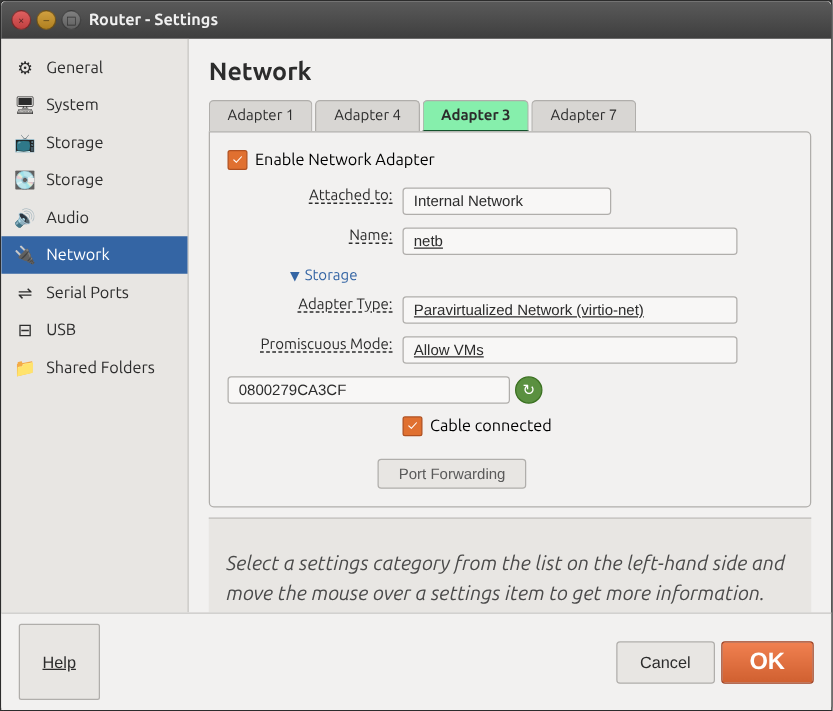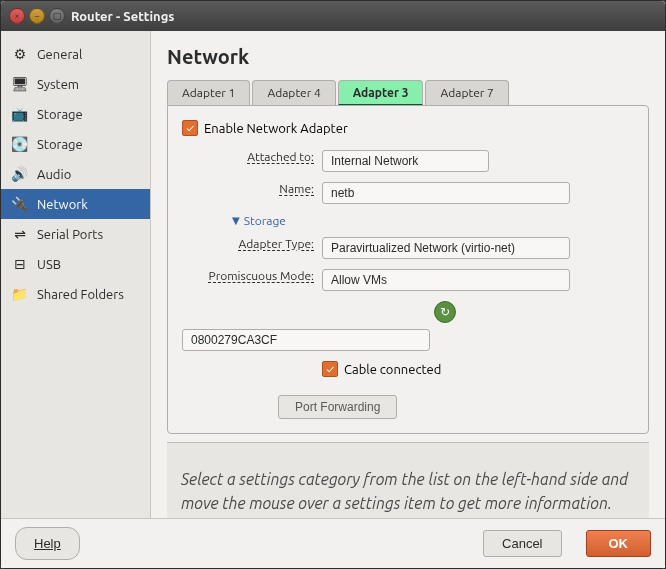--- a/index.html
+++ b/index.html
@@ -179,21 +179,21 @@
       appearance: none;
       background: #f8f7f6;
       border: 1px solid #b0aeab;
       border-radius: 3px;
       padding: 3px 24px 3px 8px;
       font-size: 12px;
       cursor: pointer;
       color: #2c2c2c;
     }
     .form-select.wide { width: 167px; }
-    .form-select.wider { width: 248px; }
+    .form-select.wider { width: 268px; text-decoration: underline; }
     .form-input {
       background: #f8f7f6;
       border: 1px solid #b0aeab;
       border-radius: 3px;
       padding: 3px 8px;
       font-size: 12px;
       width: 260px;
       color: #2c2c2c;
     }
     .refresh-btn {
@@ -224,21 +224,21 @@
       font-size: 10px;
     }
     .port-forwarding-btn {
       padding: 4px 16px;
       background: #e8e6e3;
       border: 1px solid #b0aeab;
       border-radius: 3px;
       font-size: 12px;
       cursor: pointer;
       color: #5a5a5a;
-      margin-left: 96px;
+      margin-left: 120px;
       margin-top: 4px;
     }
     .info-box {
       background: #e8e6e3;
       border-top: 1px solid #c0bebb;
       padding: 24px 14px;
       font-size: 16px;
       color: #4a4a4a;
       font-style: italic;
       line-height: 1.5;
@@ -246,48 +246,48 @@
     }
     .bottom-bar {
       display: flex;
       justify-content: space-between;
       align-items: center;
       padding: 8px 14px;
       border-top: 1px solid #c8c6c3;
       background: #f2f1f0;
     }
     .help-btn {
-      padding: 8px 18px;
+      padding: 22px 18px;
       background: #e8e6e3;
       border: 1px solid #b0aeab;
-      border-radius: 12px;
+      border-radius: 2px;
       font-size: 13px;
       cursor: pointer;
       color: #2c2c2c;
       text-decoration: underline;
     }
     .dialog-buttons {
       display: flex;
-      gap: 24px;
+      gap: 5px;
     }
     .cancel-btn {
       padding: 5px 18px;
       background: #e8e6e3;
       border: 1px solid #b0aeab;
       border-radius: 3px;
       font-size: 13px;
       cursor: pointer;
       color: #2c2c2c;
     }
     .ok-btn {
       padding: 5px 22px;
       background: linear-gradient(to bottom, #f08050, #d06030);
       border: 1px solid #a04020;
       border-radius: 3px;
-      font-size: 13px;
+      font-size: 19px;
       cursor: pointer;
       color: white;
       font-weight: bold;
     }
     .panel-outer {
       flex: 1;
       display: flex;
       flex-direction: column;
     }
   </style>
@@ -399,21 +399,21 @@
           <div class="form-row">
             <div class="form-label underline">Promiscuous Mode:</div>
             <div class="select-wrapper">
               <select class="form-select wider">
                 <option>Allow VMs</option>
               </select>
             </div>
           </div>
 
           <div class="form-row">
-            <input class="form-input" type="text" style="width: 248px; margin-top: 28px;" value="0800279CA3CF">
+            <input class="form-input" type="text" style="width: 226px;" value="0800279CA3CF">
             <div class="refresh-btn" title="Generate">↻</div>
           </div>
 
           <div class="checkbox-row" style="margin-left: 140px;">
             <div class="checkbox-custom">✓</div>
             <span>Cable connected</span>
           </div>
 
           <div>
             <button class="port-forwarding-btn">Port Forwarding</button>

